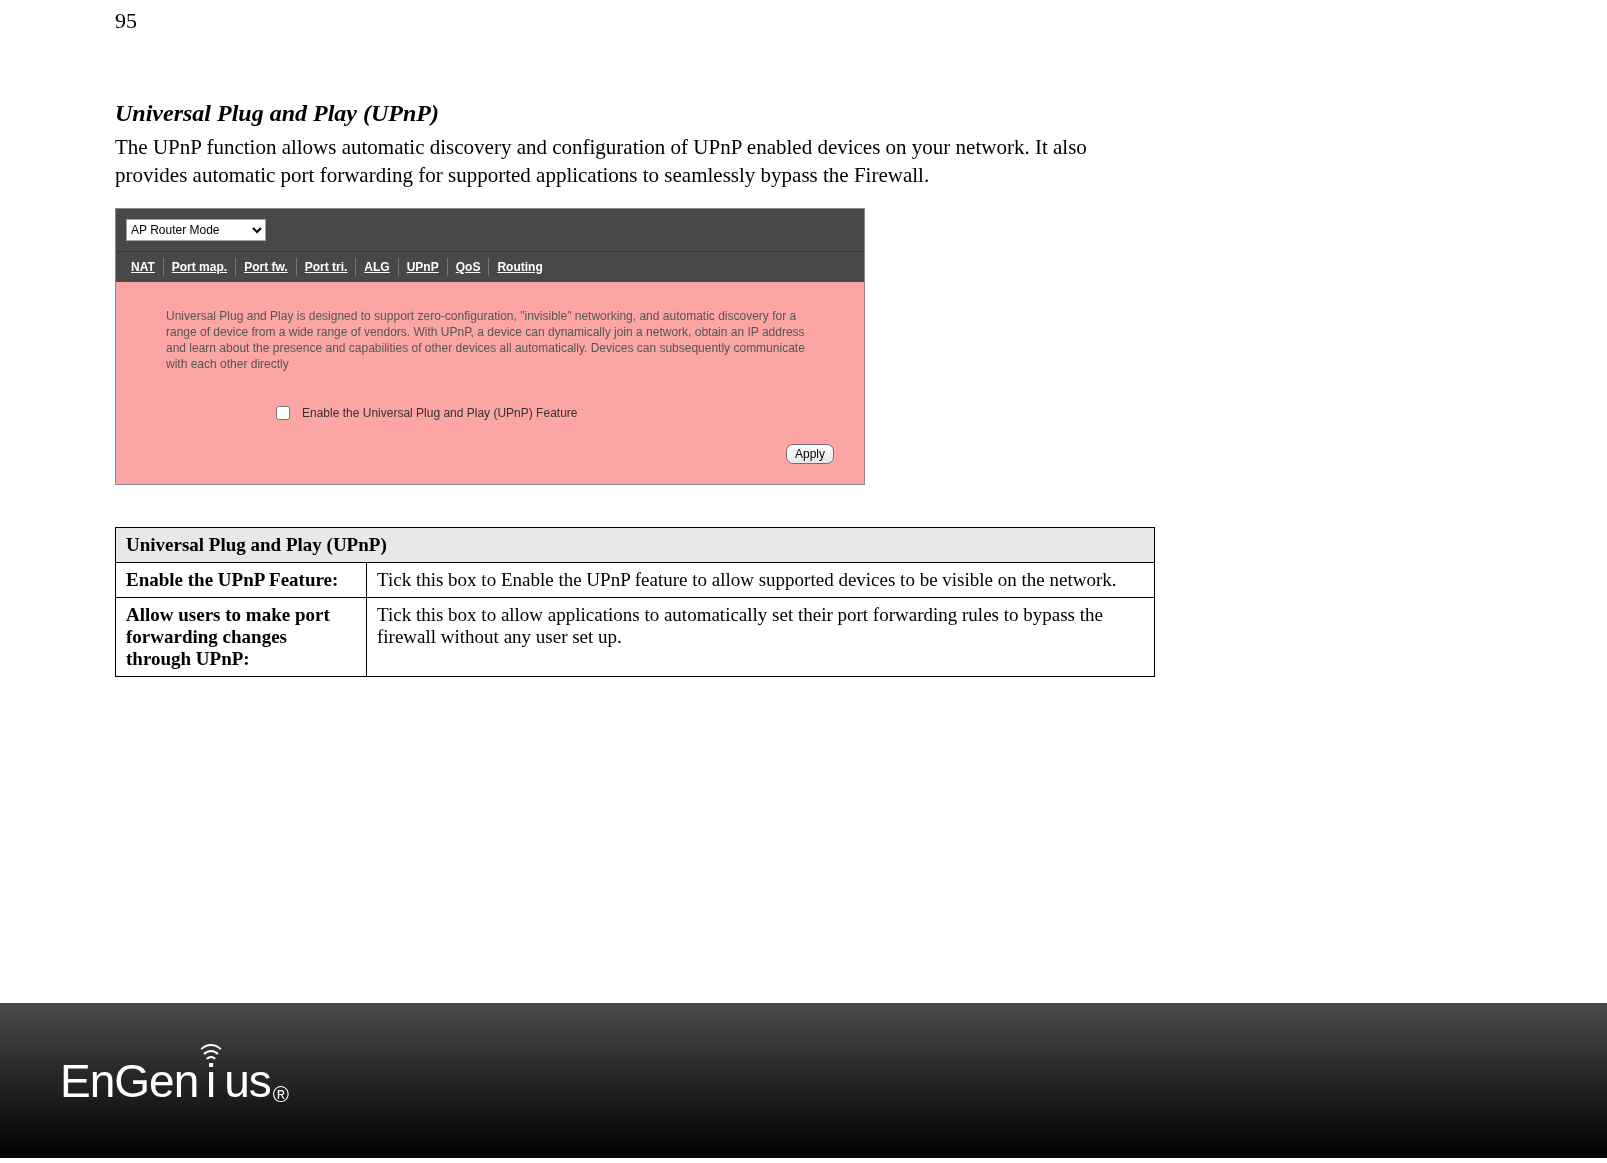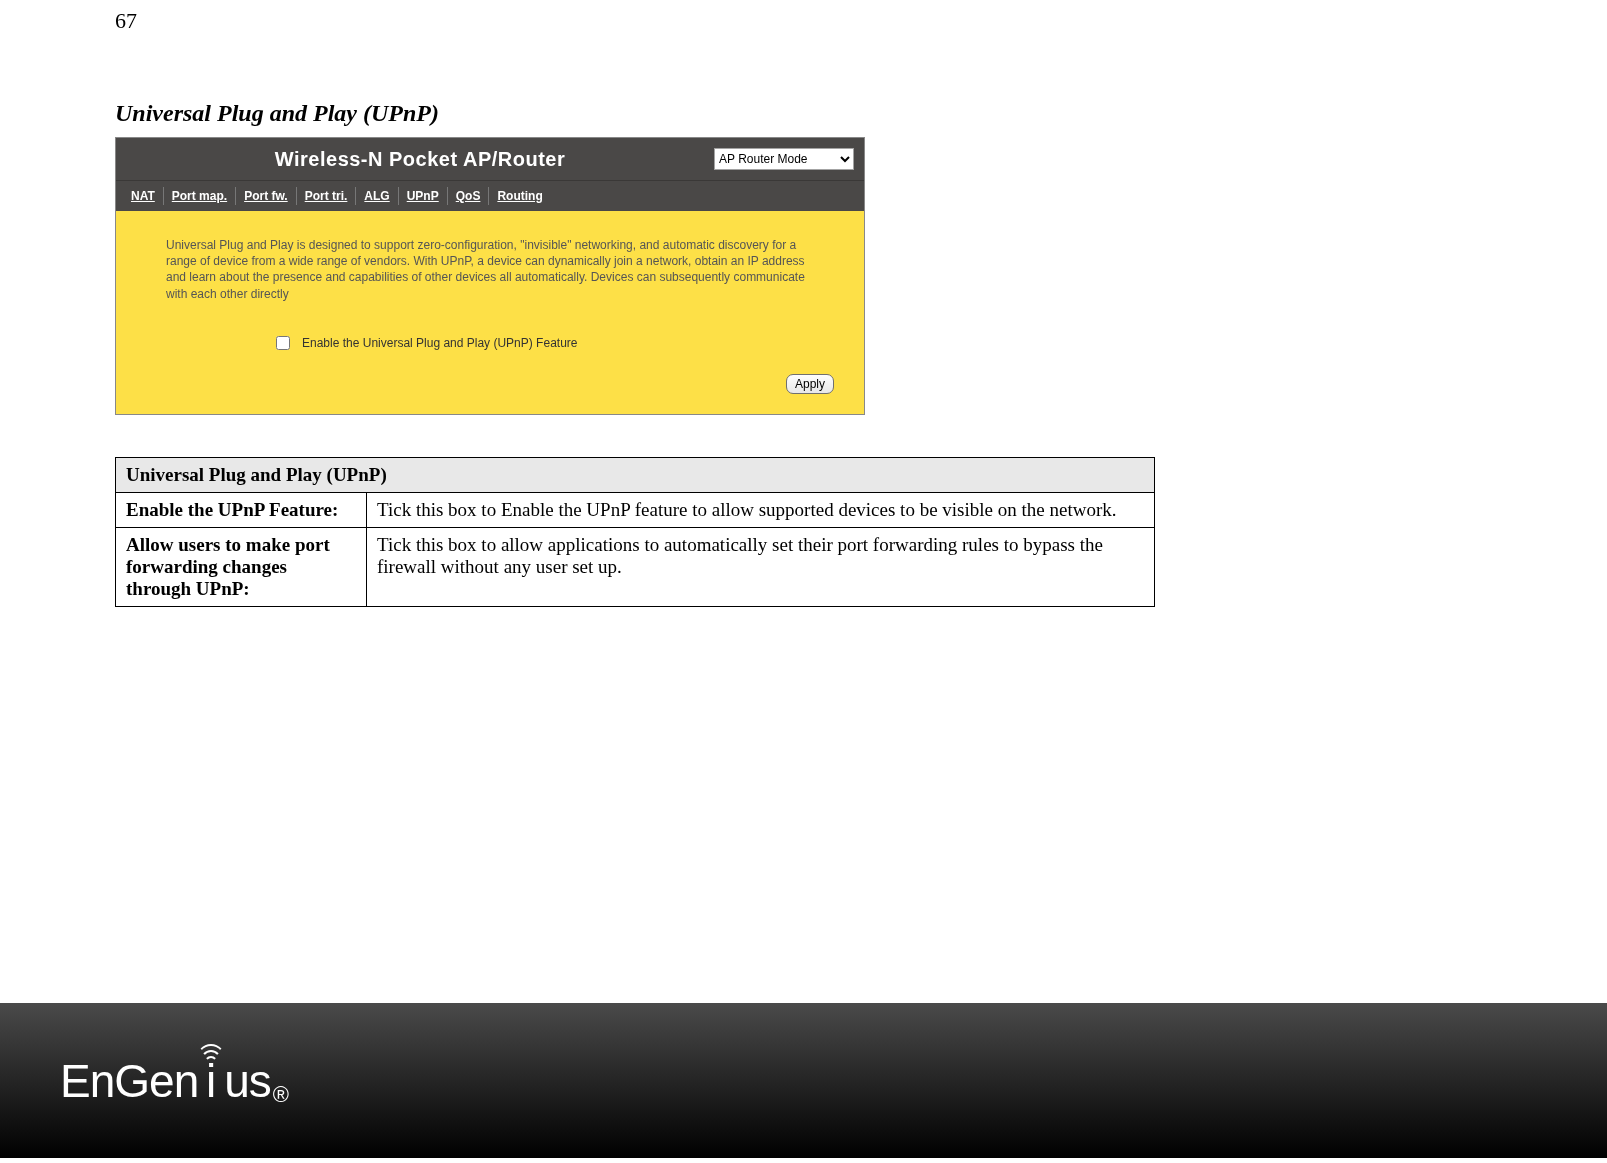--- a/index.html
+++ b/index.html
@@ -90,21 +90,21 @@
     padding: 0 8px;
     white-space: nowrap;
     cursor: pointer;
   }
   .router-tabs .sep {
     width: 1px;
     height: 18px;
     background: #777;
   }
   .router-body {
-    background: #fde047;
+    background: #fca5a5;
     color: #444;
     padding: 26px 22px 18px 50px;
   }
   .router-desc {
     font-size: 12px;
     line-height: 1.35;
     color: #555;
     margin: 0 0 34px 0;
     max-width: 660px;
   }
@@ -213,29 +213,29 @@
     font-size: 22px;
     vertical-align: super;
     margin-left: 2px;
   }
 </style>
 </head>
 <body>
 
 <div class="page">
 
-  <div class="page-number">67</div>
+  <div class="page-number">95</div>
 
   <div class="content">
 
     <p class="section-title">Universal Plug and Play (UPnP)</p>
+    <p class="section-desc">The UPnP function allows automatic discovery and configuration of UPnP enabled devices on your network. It also provides automatic port forwarding for supported applications to seamlessly bypass the Firewall.</p>
 
     <div class="router-box">
       <div class="router-header">
-        <div class="router-title">Wireless-N Pocket AP/Router</div>
         <select class="mode-select">
           <option>AP Router Mode</option>
         </select>
       </div>
       <div class="router-tabs">
         <span class="tab">NAT</span>
           <span class="sep"></span>
         <span class="tab">Port map.</span>
           <span class="sep"></span>
         <span class="tab">Port fw.</span>

